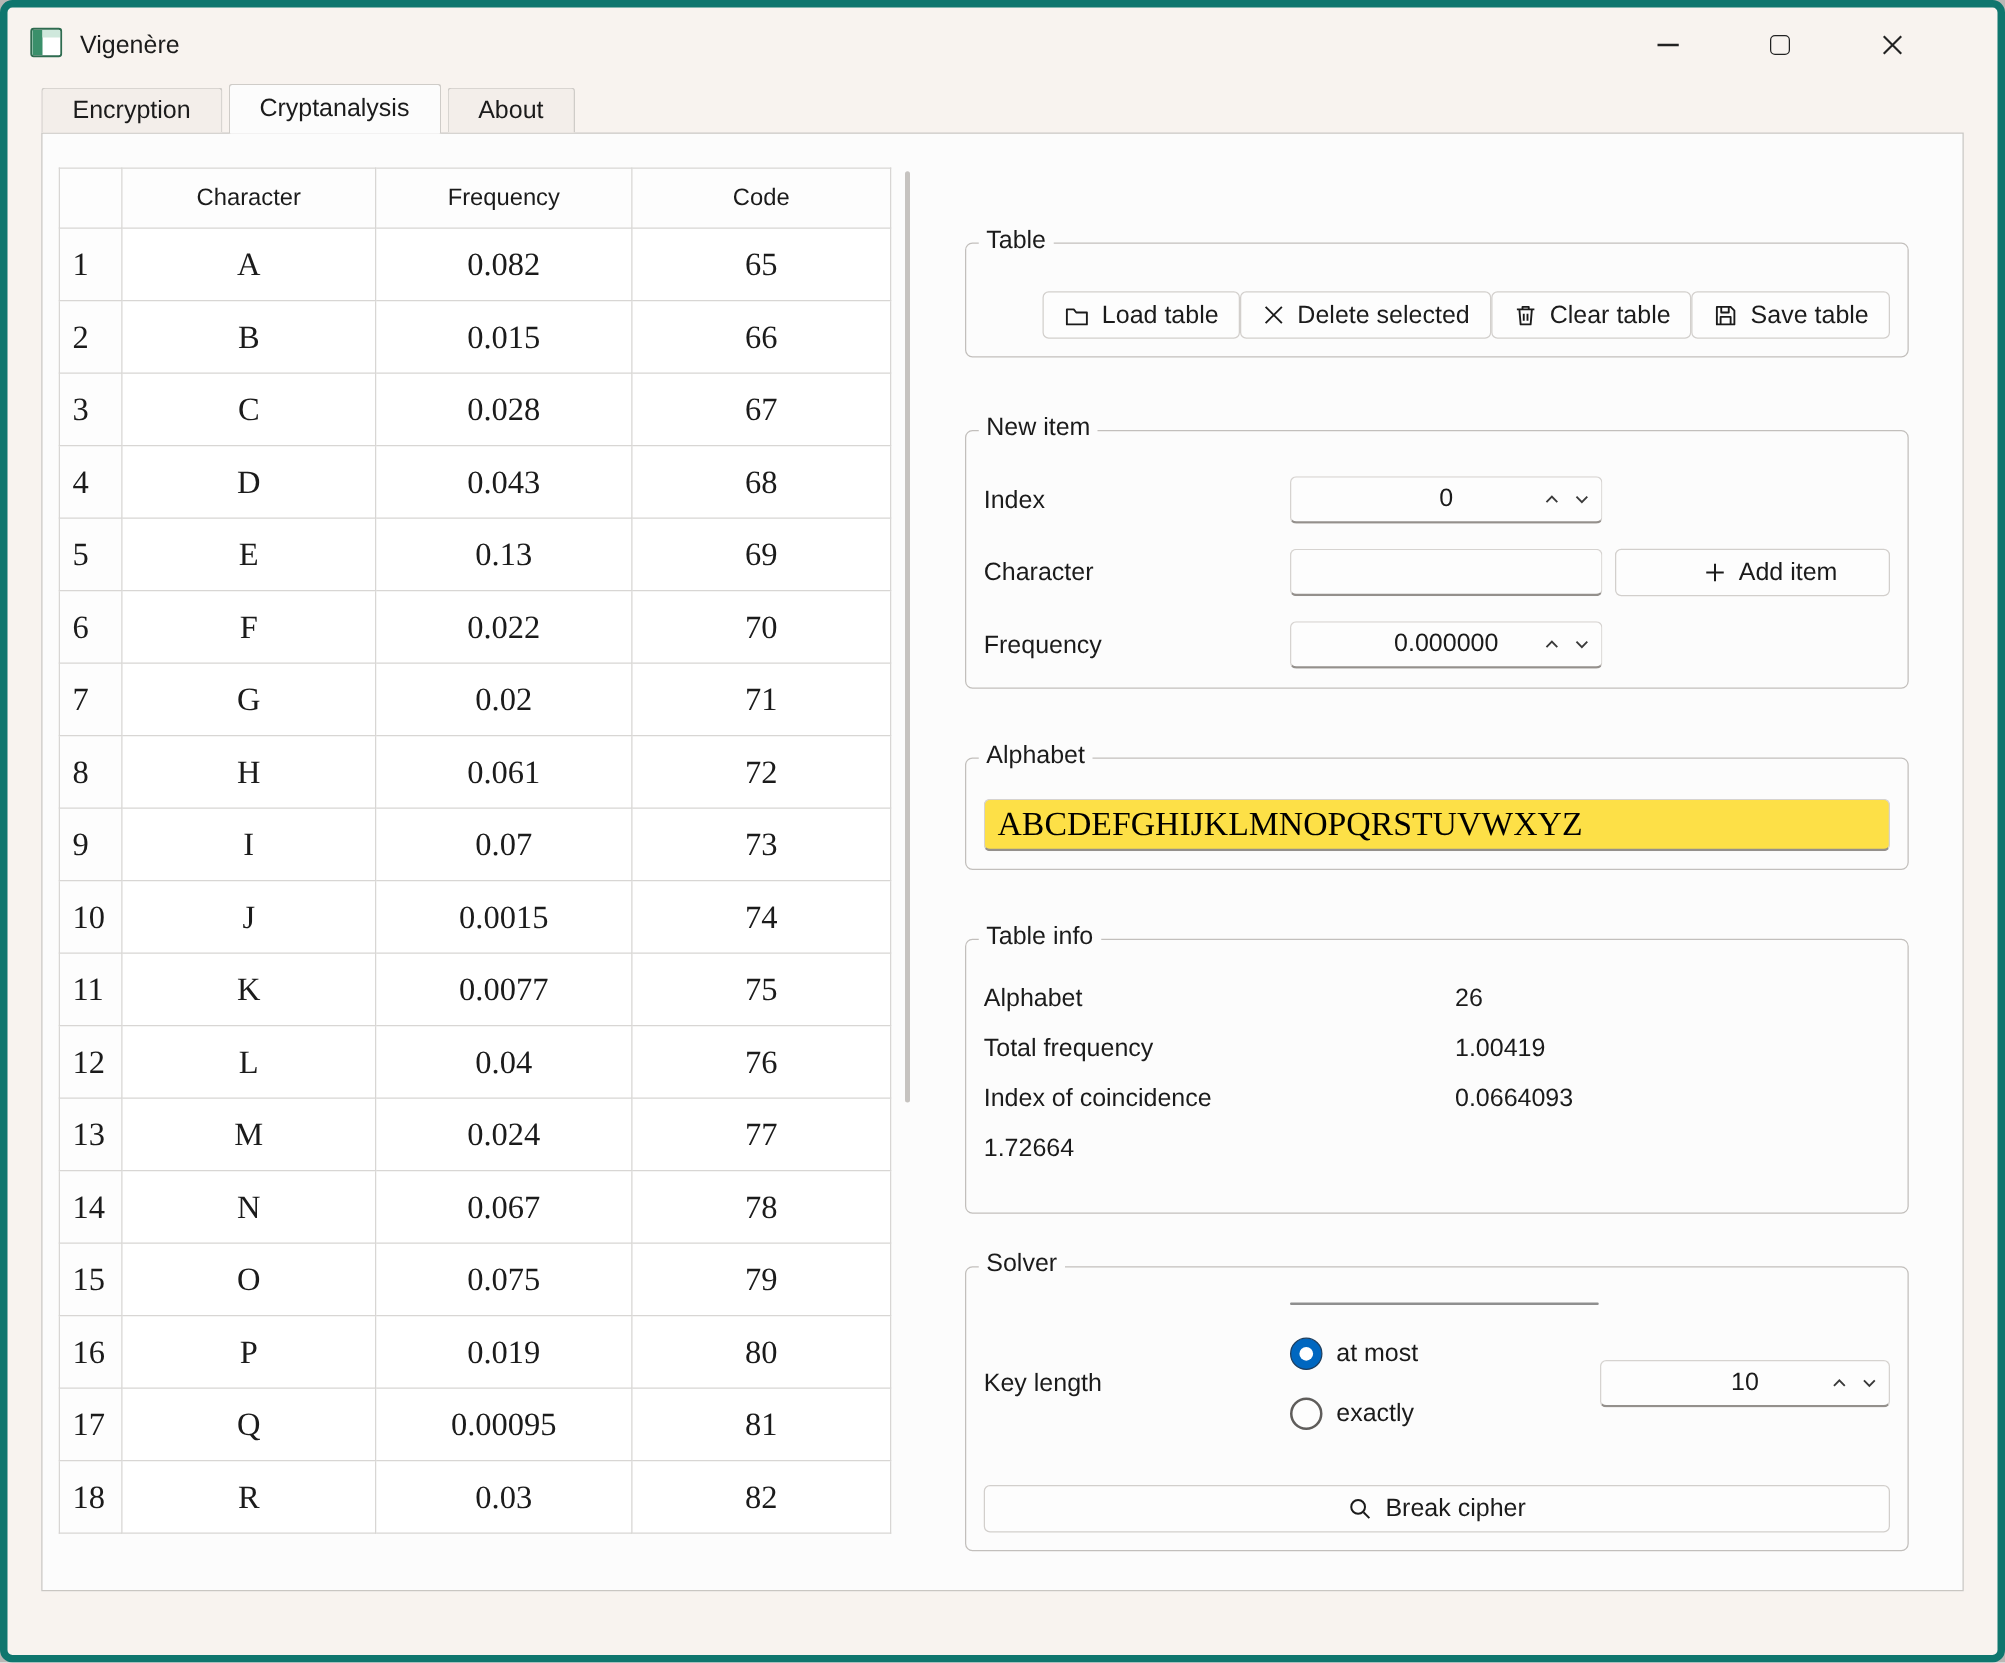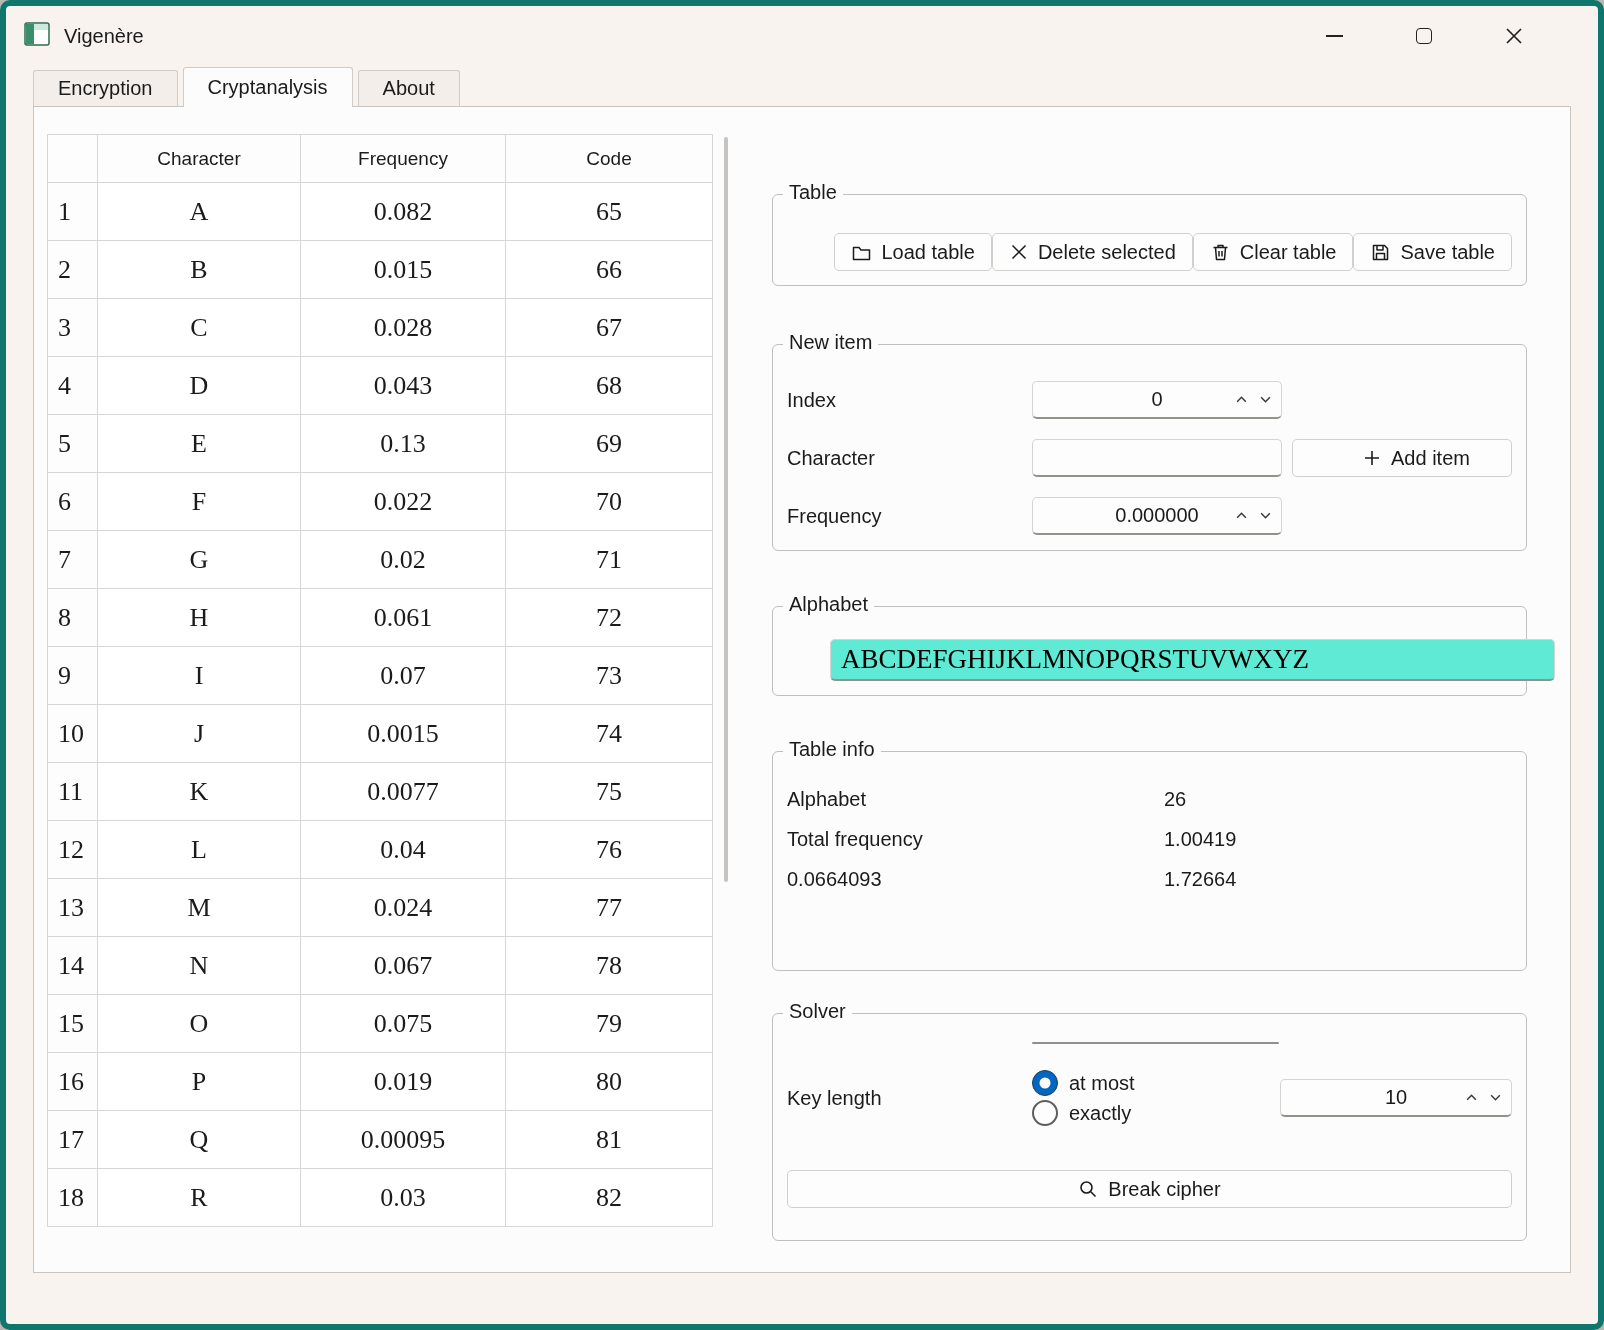--- a/index.html
+++ b/index.html
@@ -121,36 +121,36 @@
     border: 1px solid #d6d3d0; border-bottom: 2px solid #94908c;
     border-radius: 5px;
   }
   .spin { position: relative; display: flex; align-items: center; justify-content: center; font-size: 20px; }
   .spin .chevrons { position: absolute; right: 9px; top: 0; bottom: 0; display: flex; align-items: center; gap: 11px; }
   .text-input { font-family: "Liberation Sans", sans-serif; font-size: 20px; padding: 0 10px; outline: none; }
   .add-btn { grid-column: 3; justify-self: end; width: 220px; padding-left: 44px; }
   
   .alpha-input {
     margin-top: 32px; width: 100%; height: 42px;
-    background: #5eead4;
+    background: #fde047;
     border: 1px solid #d6d3d0; border-bottom: 2px solid #94908c;
     border-radius: 5px;
     font-family: "Liberation Serif", serif; font-size: 27px;
-    padding: 0 10px; outline: none; margin-left: 43px;
+    padding: 0 10px; outline: none;
   }
   
   .info-grid {
     display: grid; grid-template-columns: 377px 1fr;
     row-gap: 17px; margin-top: 36px; font-size: 20px;
   }
   
   .slider-groove { margin: 28px 0 0 245px; width: 247px; height: 2px; background: #8f8f8f; border-radius: 1px; }
   .solver-row { display: flex; align-items: center; margin-top: 24px; }
   .kl-label { width: 245px; font-size: 20px; flex: none; }
-  .radio-stack { display: flex; flex-direction: column; }
+  .radio-stack { display: flex; flex-direction: column; gap: 18px; }
   .radio-row { display: flex; align-items: center; gap: 11px; font-size: 20px; height: 30px; }
   .radio { width: 26px; height: 26px; border-radius: 50%; flex: none; position: relative; }
   .radio.checked { background: #0067c0; border: 1px solid #1d3e5f; }
   .radio.checked::after {
     content: ""; position: absolute; width: 11px; height: 11px;
     background: #fff; border-radius: 50%;
     left: 50%; top: 50%; transform: translate(-50%,-50%);
   }
   .radio.unchecked { background: #fdfdfd; border: 2px solid #5f5d5b; }
   .spin.keylen { width: 232px; margin-left: auto; }
@@ -424,20 +424,21 @@
         <input class="alpha-input" type="text" value="ABCDEFGHIJKLMNOPQRSTUVWXYZ" style="">
       </div>
 
       <div class="groupbox g-info">
         <span class="group-title">Table info</span>
         <div class="info-grid">
           <span>Alphabet</span>
           <span>26</span>
           <span>Total frequency</span>
           <span>1.00419</span>
+          <span>Index of coincidence</span>
           <span>0.0664093</span>
           <span>1.72664</span>
         </div>
       </div>
 
       <div class="groupbox g-solver">
         <span class="group-title">Solver</span>
         <div class="slider-groove"></div>
         <div class="solver-row">
           <span class="kl-label">Key length</span>

